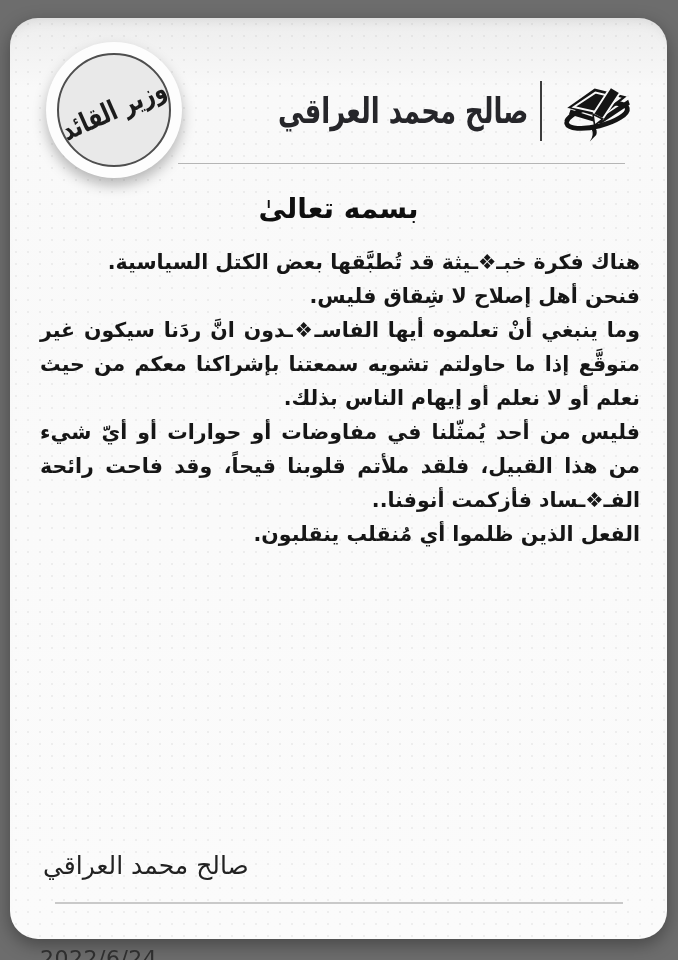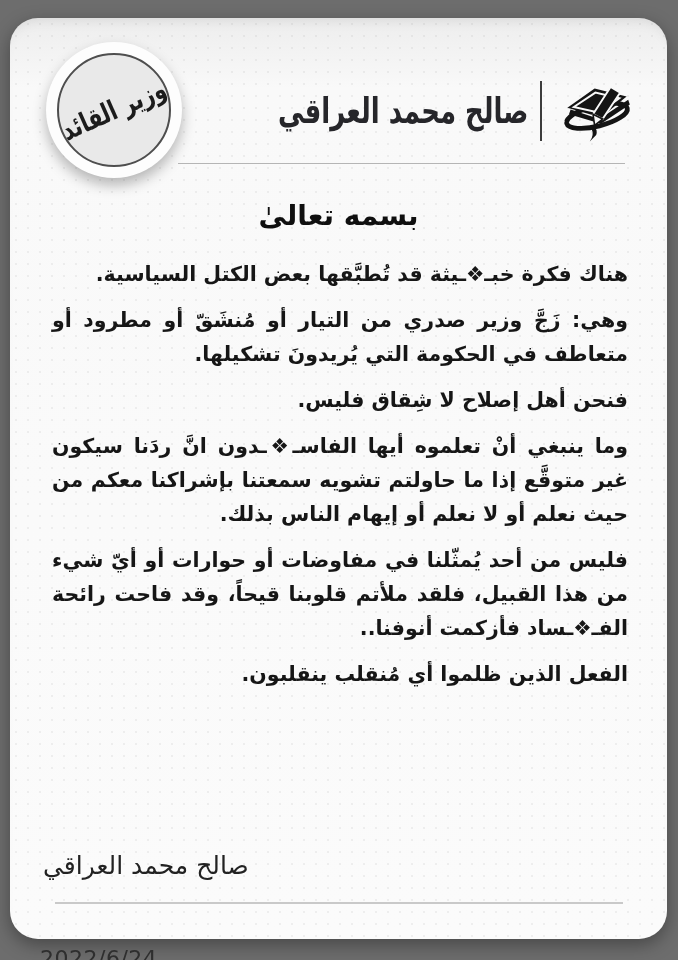--- a/index.html
+++ b/index.html
@@ -71,38 +71,38 @@
   .brand-icon{ width:88px; height:68px; }
   .header-rule{
     position:absolute;
     top:145px; left:168px; right:42px;
     height:1px; background:#b5b5b5;
   }
   
   .title{
     position:absolute;
     top:165px; left:0; right:0;
-    margin:16px;
+    margin:9px;
     text-align:center;
     font-size:28px; font-weight:700;
     color:#0f0f0f;
     direction:rtl;
   }
   
   .body-text{
     position:absolute;
     top:227px; left:30px; right:27px;
     direction:rtl;
     font-size:20.5px; line-height:34px;
     font-weight:700;
     color:#161616;
     text-align:justify;
     text-align-last:right;
   }
-  .body-text p{ margin:12px; }
+  .body-text p{ margin:0; }
   
   .signature{
     position:absolute;
     top:833px; left:33px;
     font-size:25px; font-weight:400;
     color:#222;
     direction:rtl;
   }
   .foot-rule{
     position:absolute;
@@ -153,21 +153,20 @@
         </svg>
       </div>
     </div>
 
     <div class="header-rule"></div>
 
     <h1 class="title">بسمه تعالىٰ</h1>
 
     <div class="body-text">
       <p>هناك فكرة خبـ❖ـيثة قد تُطبَّقها بعض الكتل السياسية.</p>
-      <p>وهي: زَجَّ وزير صدري من التيار أو مُنشَقّ أو مطرود أو متعاطف في الحكومة التي يُريدونَ تشكيلها.</p>
       <p>فنحن أهل إصلاح لا شِقاق فليس.</p>
       <p>وما ينبغي أنْ تعلموه أيها الفاسـ❖ـدون انَّ ردَنا سيكون غير متوقَّع إذا ما حاولتم تشويه سمعتنا بإشراكنا معكم من حيث نعلم أو لا نعلم أو إيهام الناس بذلك.</p>
       <p>فليس من أحد يُمثّلنا في مفاوضات أو حوارات أو أيّ شيء من هذا القبيل، فلقد ملأتم قلوبنا قيحاً، وقد فاحت رائحة الفـ❖ـساد فأزكمت أنوفنا..</p>
       <p>الفعل الذين ظلموا أي مُنقلب ينقلبون.</p>
     </div>
 
     <div class="signature">صالح محمد العراقي</div>
     <div class="foot-rule"></div>
     <div class="date">2022/6/24</div>
 

